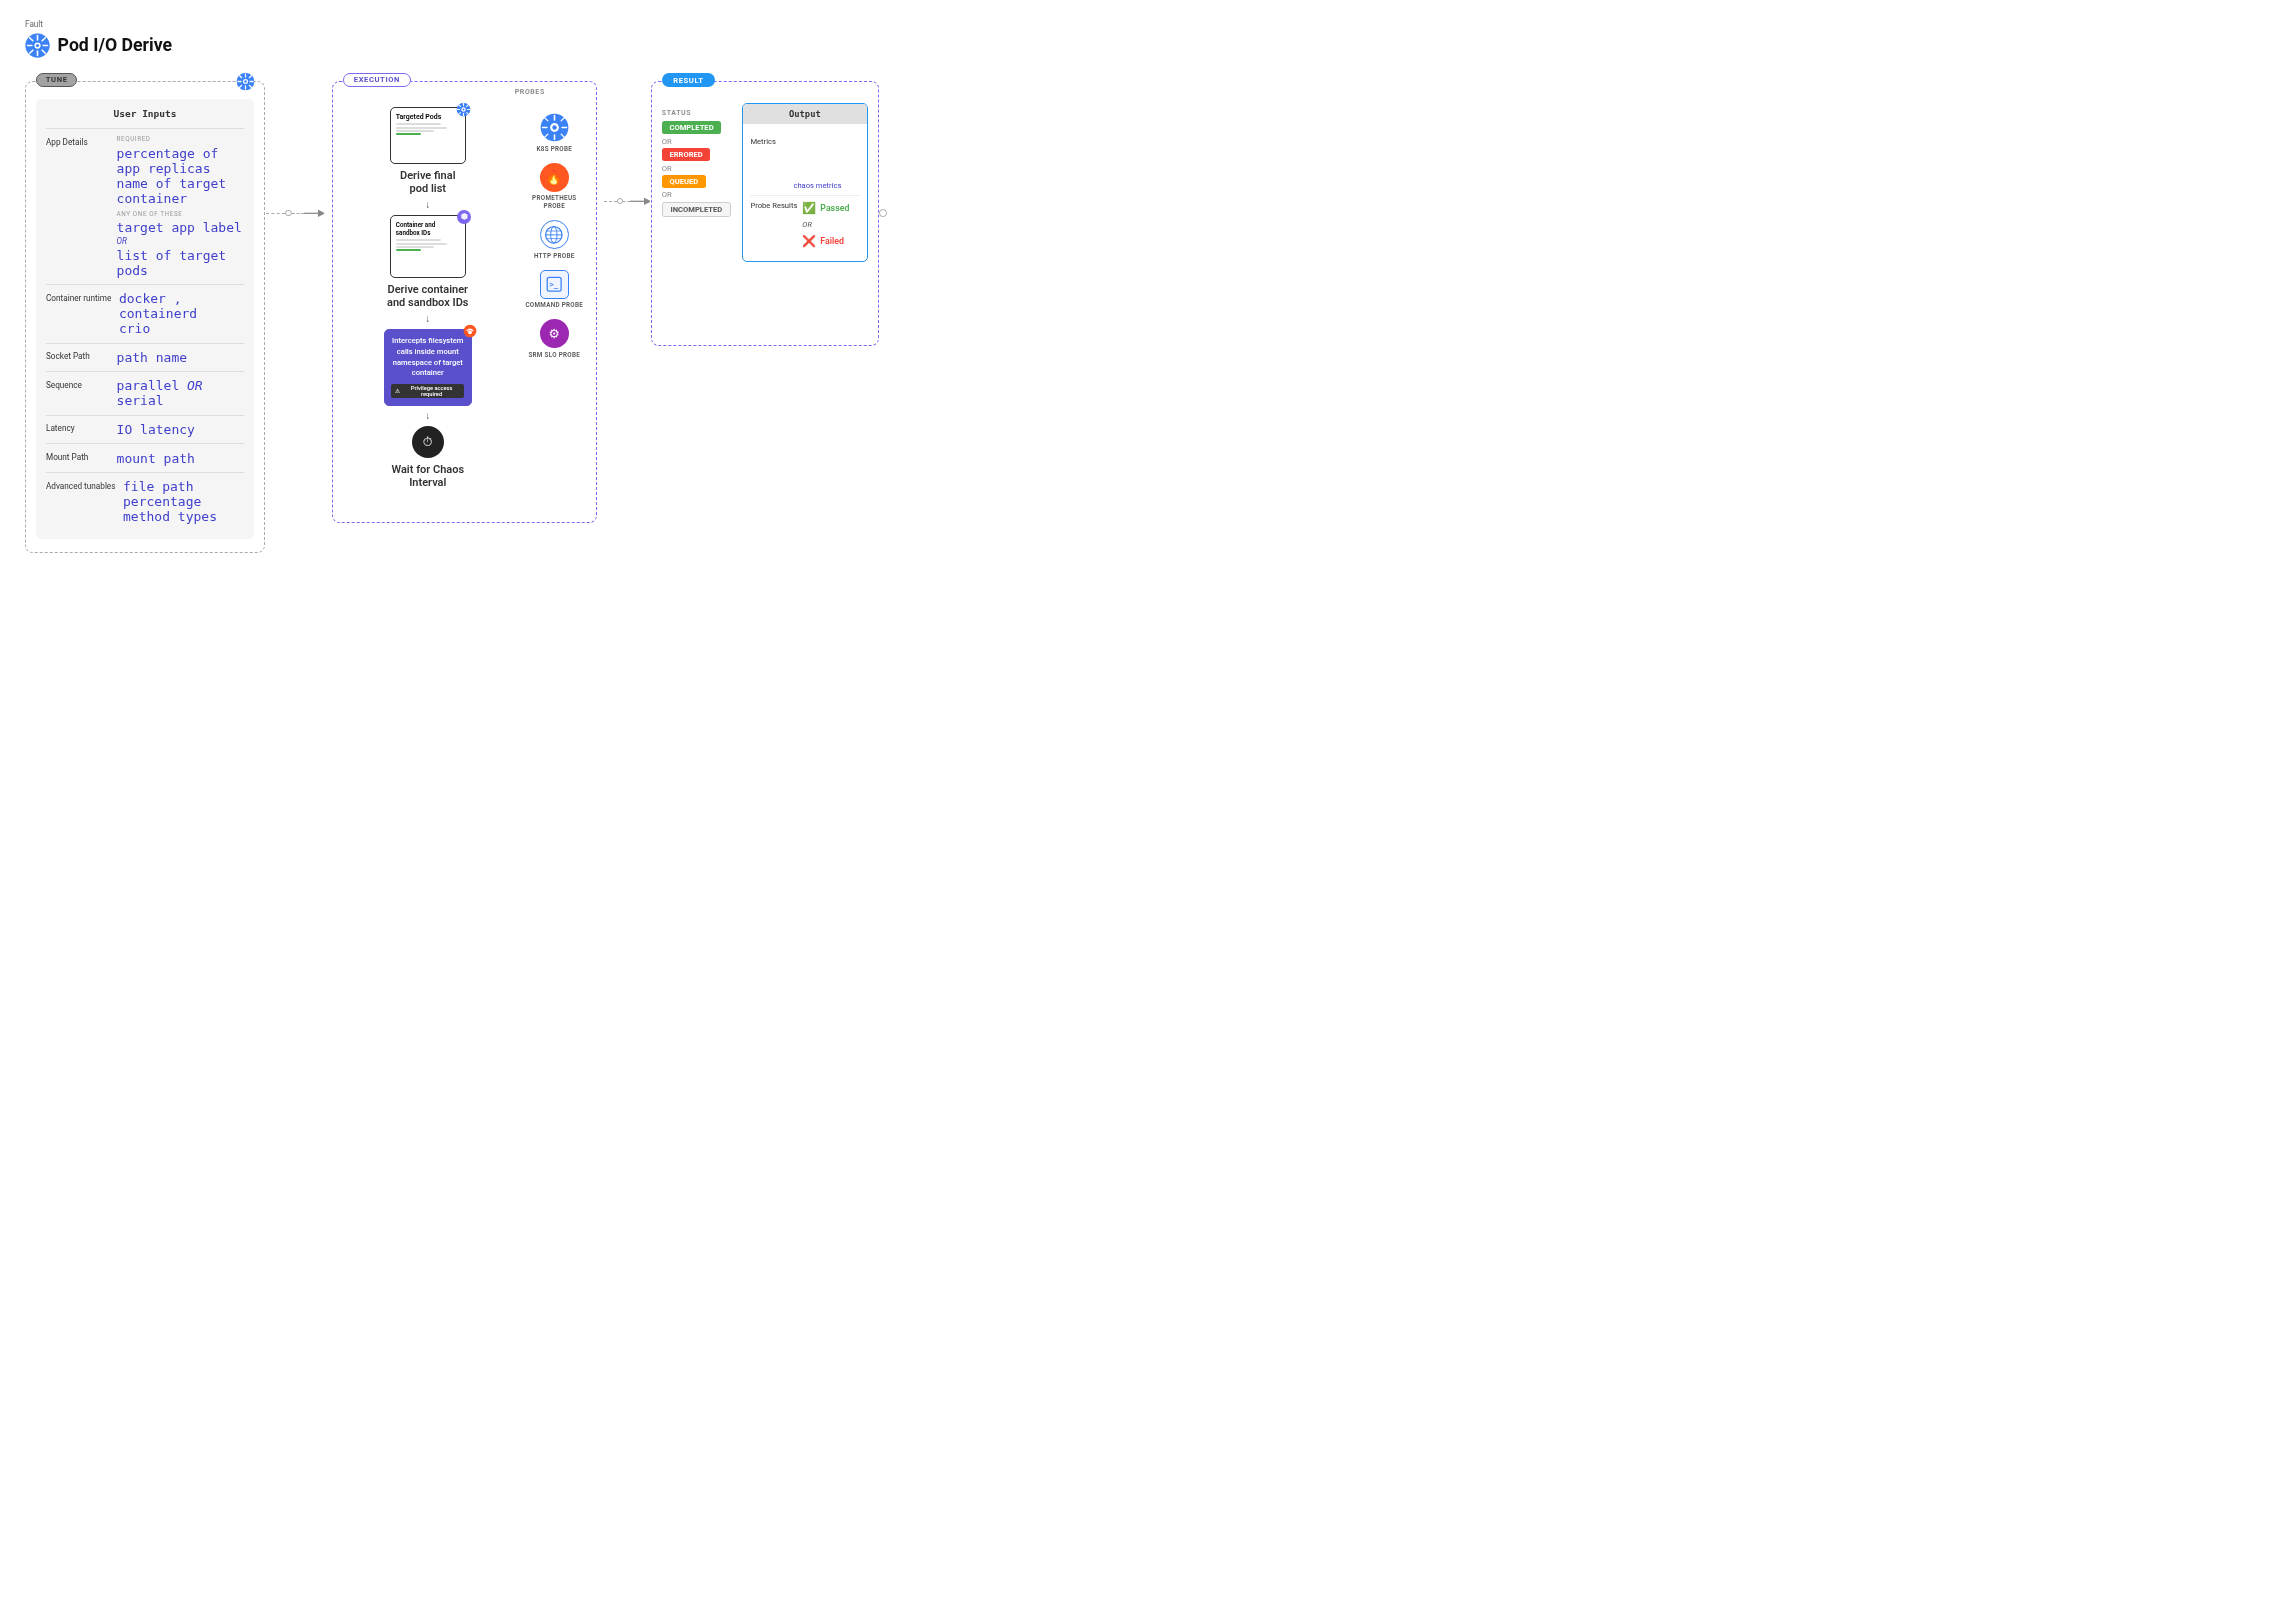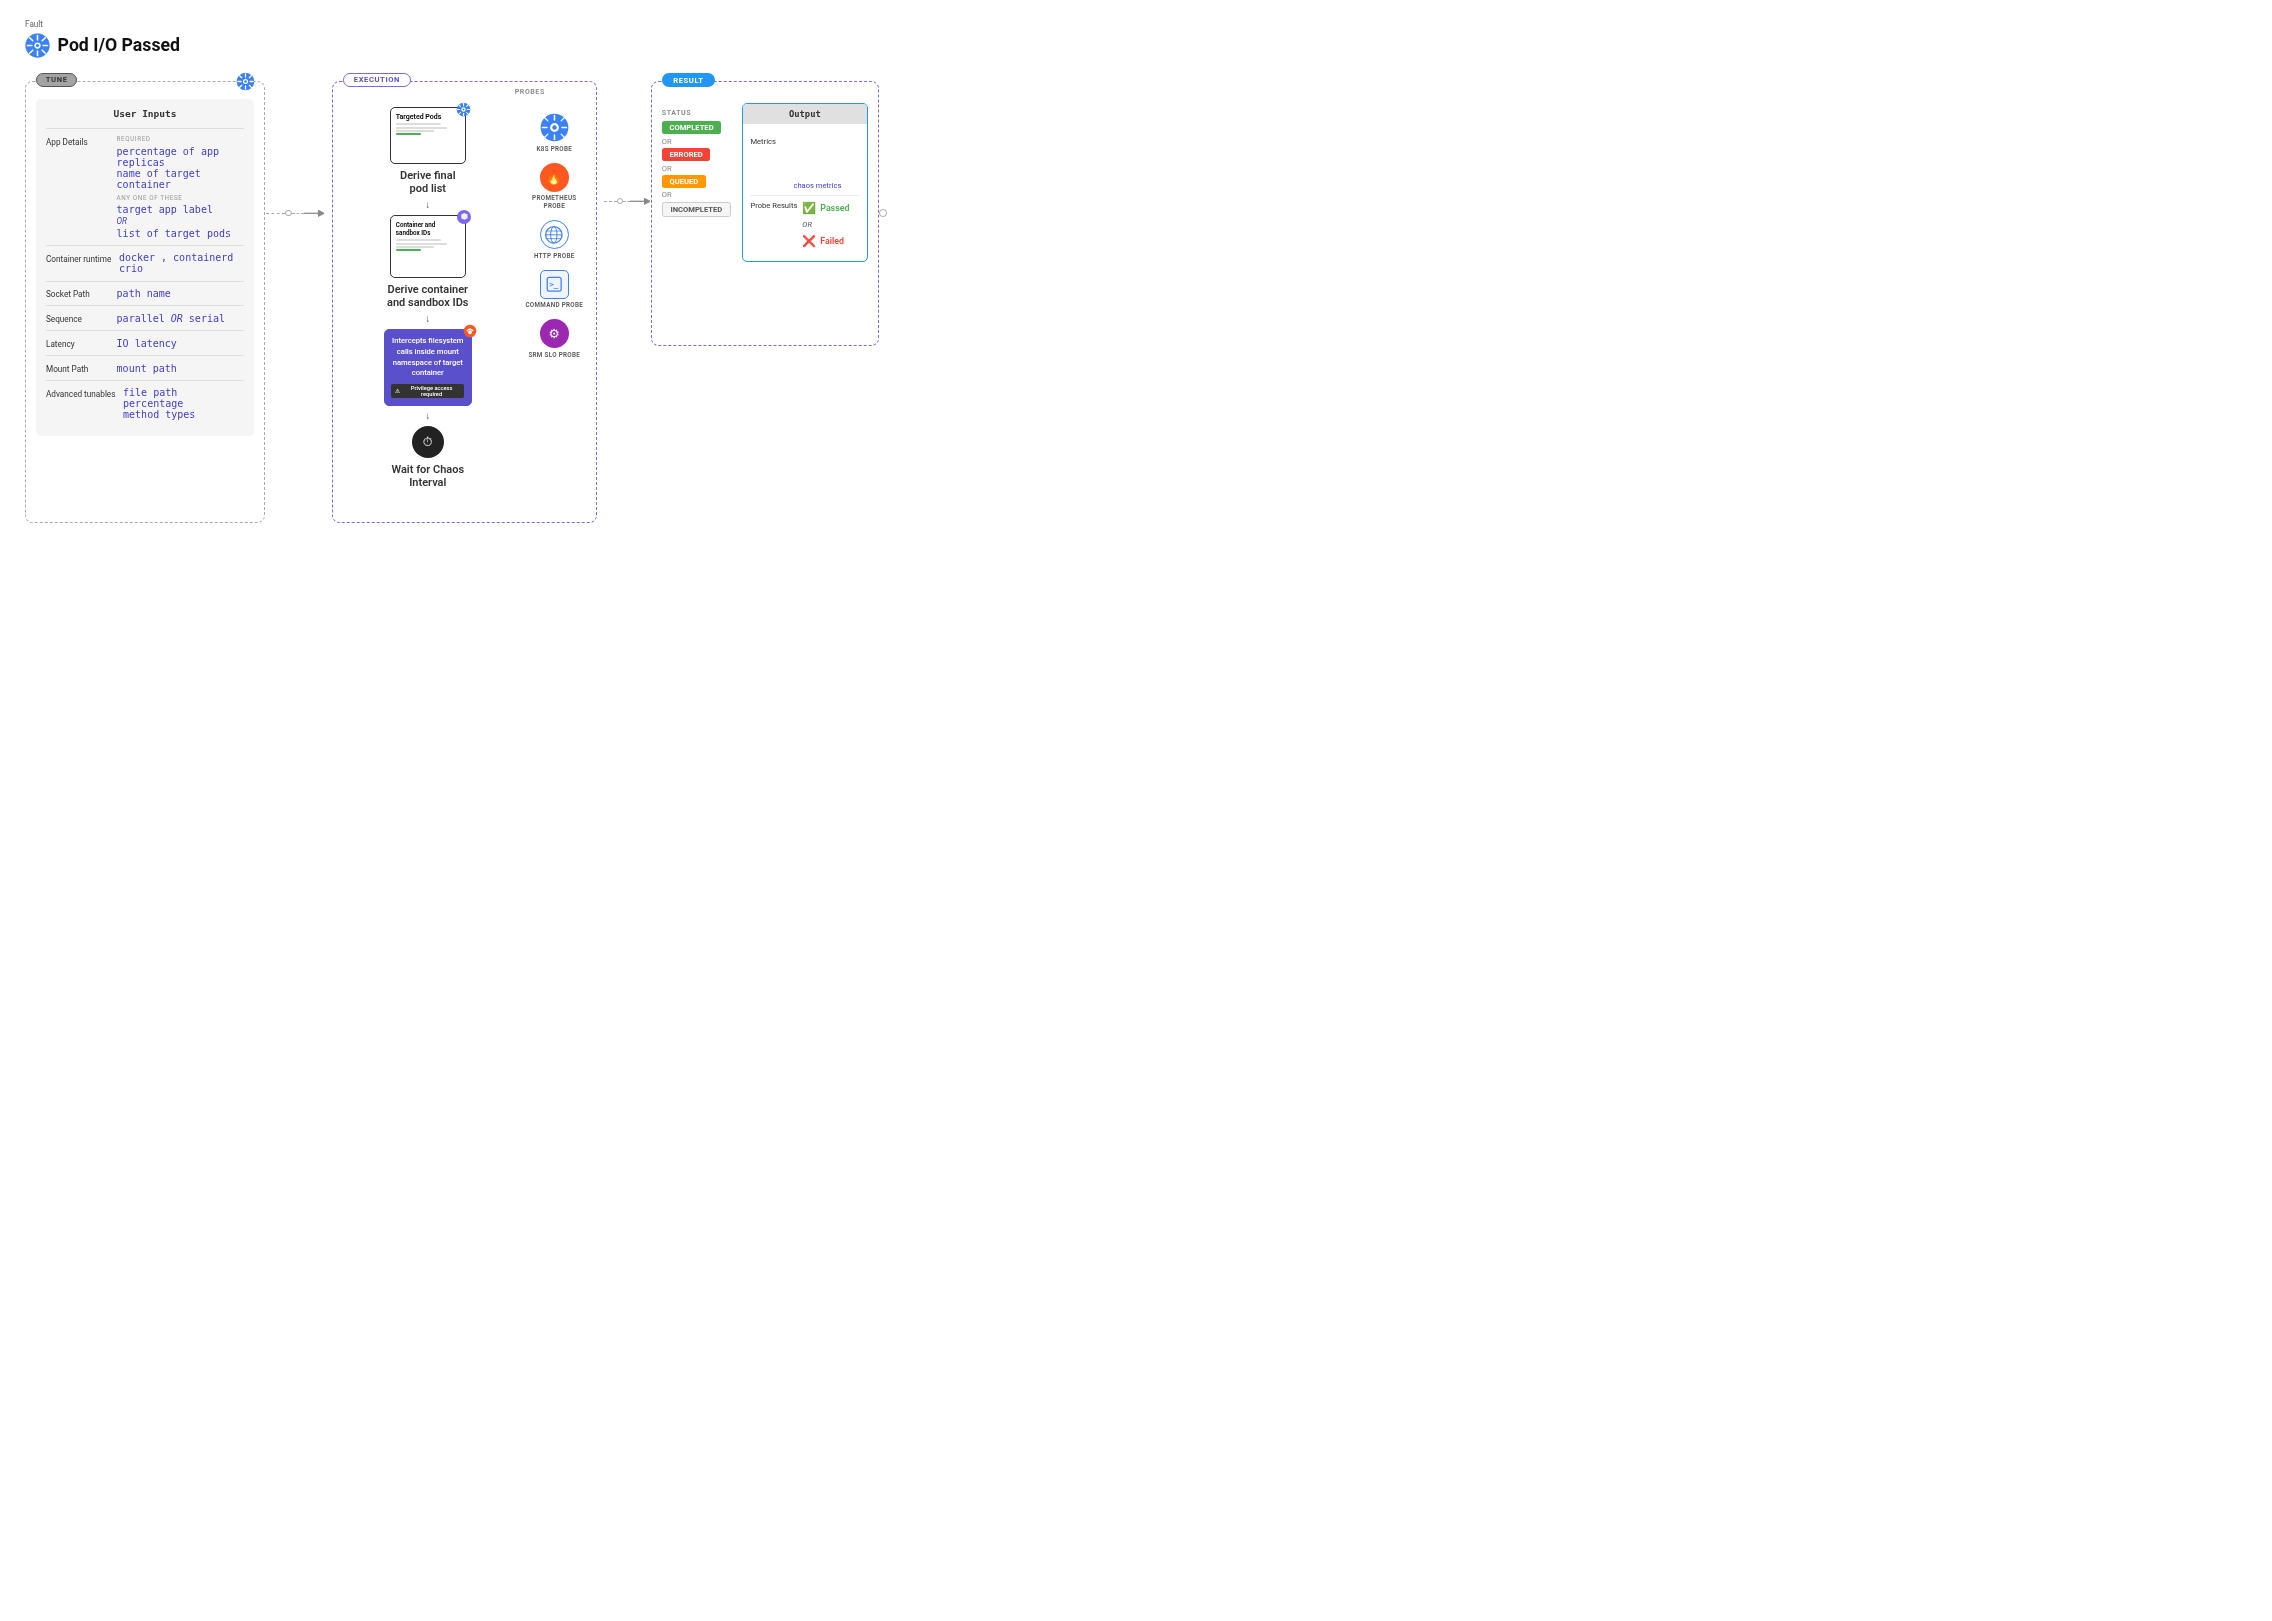--- a/index.html
+++ b/index.html
@@ -121,21 +121,21 @@
     .any-one-badge {
       font-size: 6.3px;
       letter-spacing: 0.6px;
       color: #999;
       text-transform: uppercase;
       margin: 3.8px 0 2.5px;
     }
 
     .link-text {
       color: #4040cc;
-      font-size: 10px;
+      font-size: 13px;
       font-family: monospace;
     }
 
     .or-text {
       color: #4040cc;
       font-size: 8.2px;
       font-style: italic;
       margin: 1.3px 0;
     }
 
@@ -462,21 +462,21 @@
       <line x1="20" y1="4" x2="20" y2="11" stroke="white" stroke-width="2.5" stroke-linecap="round"></line>
       <line x1="20" y1="29" x2="20" y2="36" stroke="white" stroke-width="2.5" stroke-linecap="round"></line>
       <line x1="4" y1="20" x2="11" y2="20" stroke="white" stroke-width="2.5" stroke-linecap="round"></line>
       <line x1="29" y1="20" x2="36" y2="20" stroke="white" stroke-width="2.5" stroke-linecap="round"></line>
       <line x1="7.5" y1="7.5" x2="12.5" y2="12.5" stroke="white" stroke-width="2.5" stroke-linecap="round"></line>
       <line x1="27.5" y1="27.5" x2="32.5" y2="32.5" stroke="white" stroke-width="2.5" stroke-linecap="round"></line>
       <line x1="32.5" y1="7.5" x2="27.5" y2="12.5" stroke="white" stroke-width="2.5" stroke-linecap="round"></line>
       <line x1="7.5" y1="32.5" x2="12.5" y2="27.5" stroke="white" stroke-width="2.5" stroke-linecap="round"></line>
     </svg>
   </span>
-  <h1>Pod I/O Passed</h1>
+  <h1>Pod I/O Derive</h1>
 </div>
 
 <div class="main-flow">
 
   <div class="tune-section">
     <div class="section-badge">TUNE</div>
     <div class="section-badge-k8s">
       <svg width="19" height="19" viewBox="0 0 30 30">
         <circle cx="15" cy="15" r="14" fill="#3b82f6"></circle>
         <circle cx="15" cy="15" r="4" fill="white"></circle>

